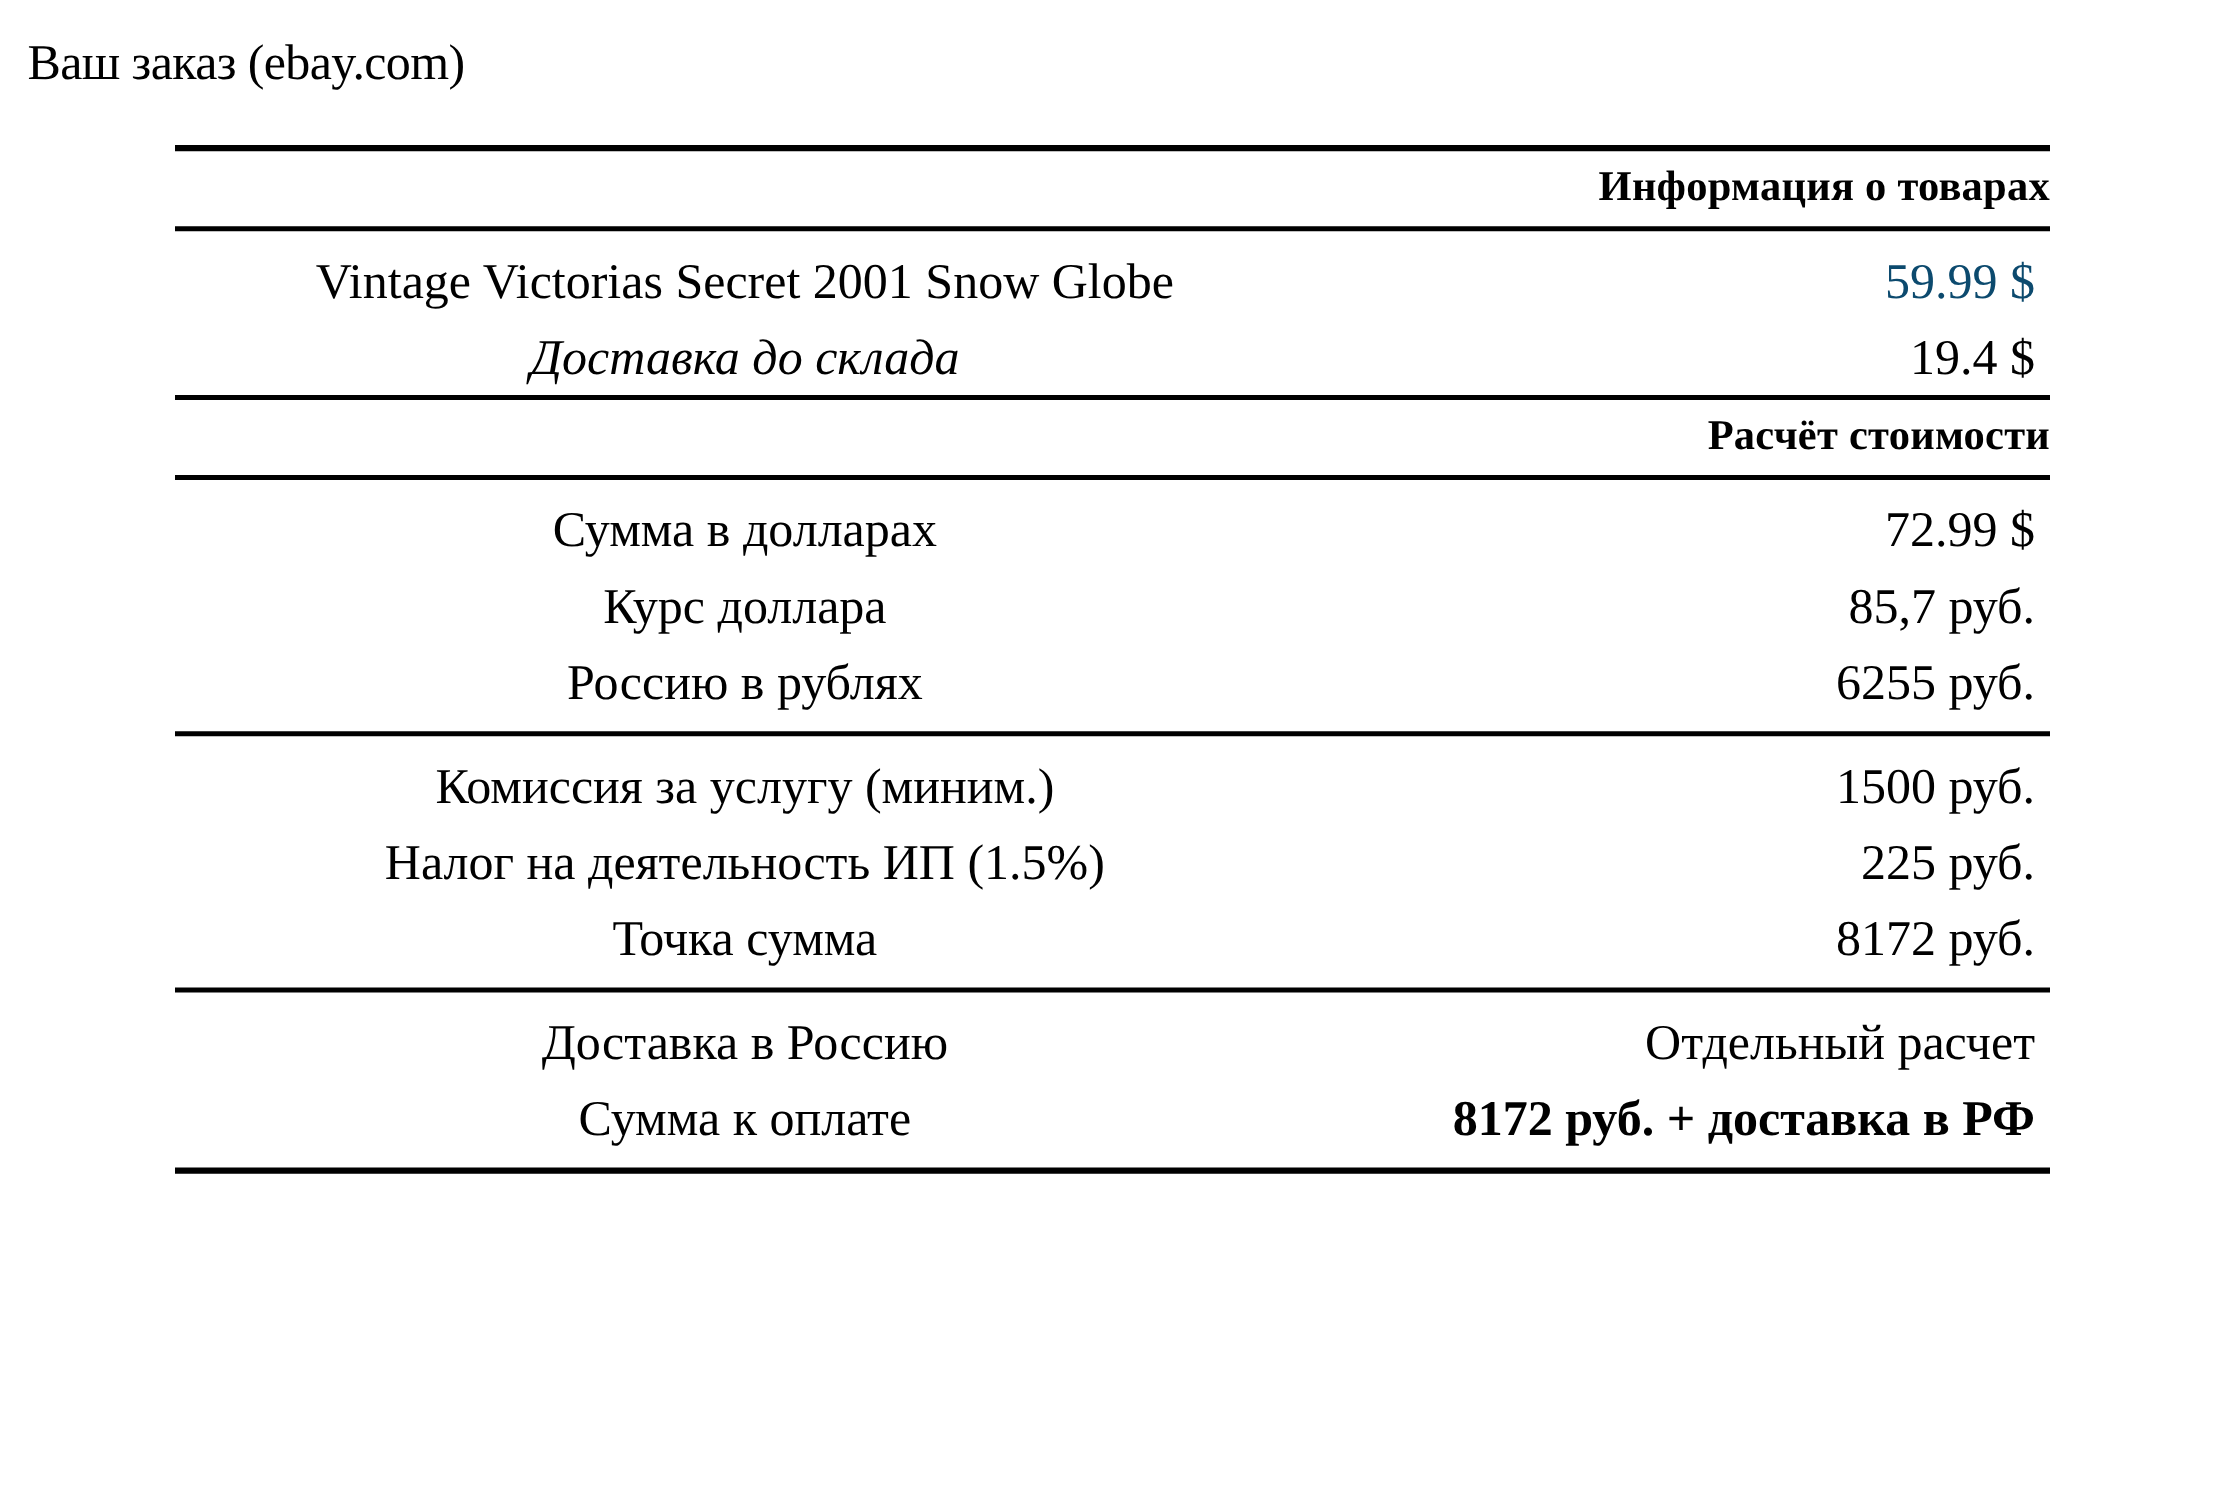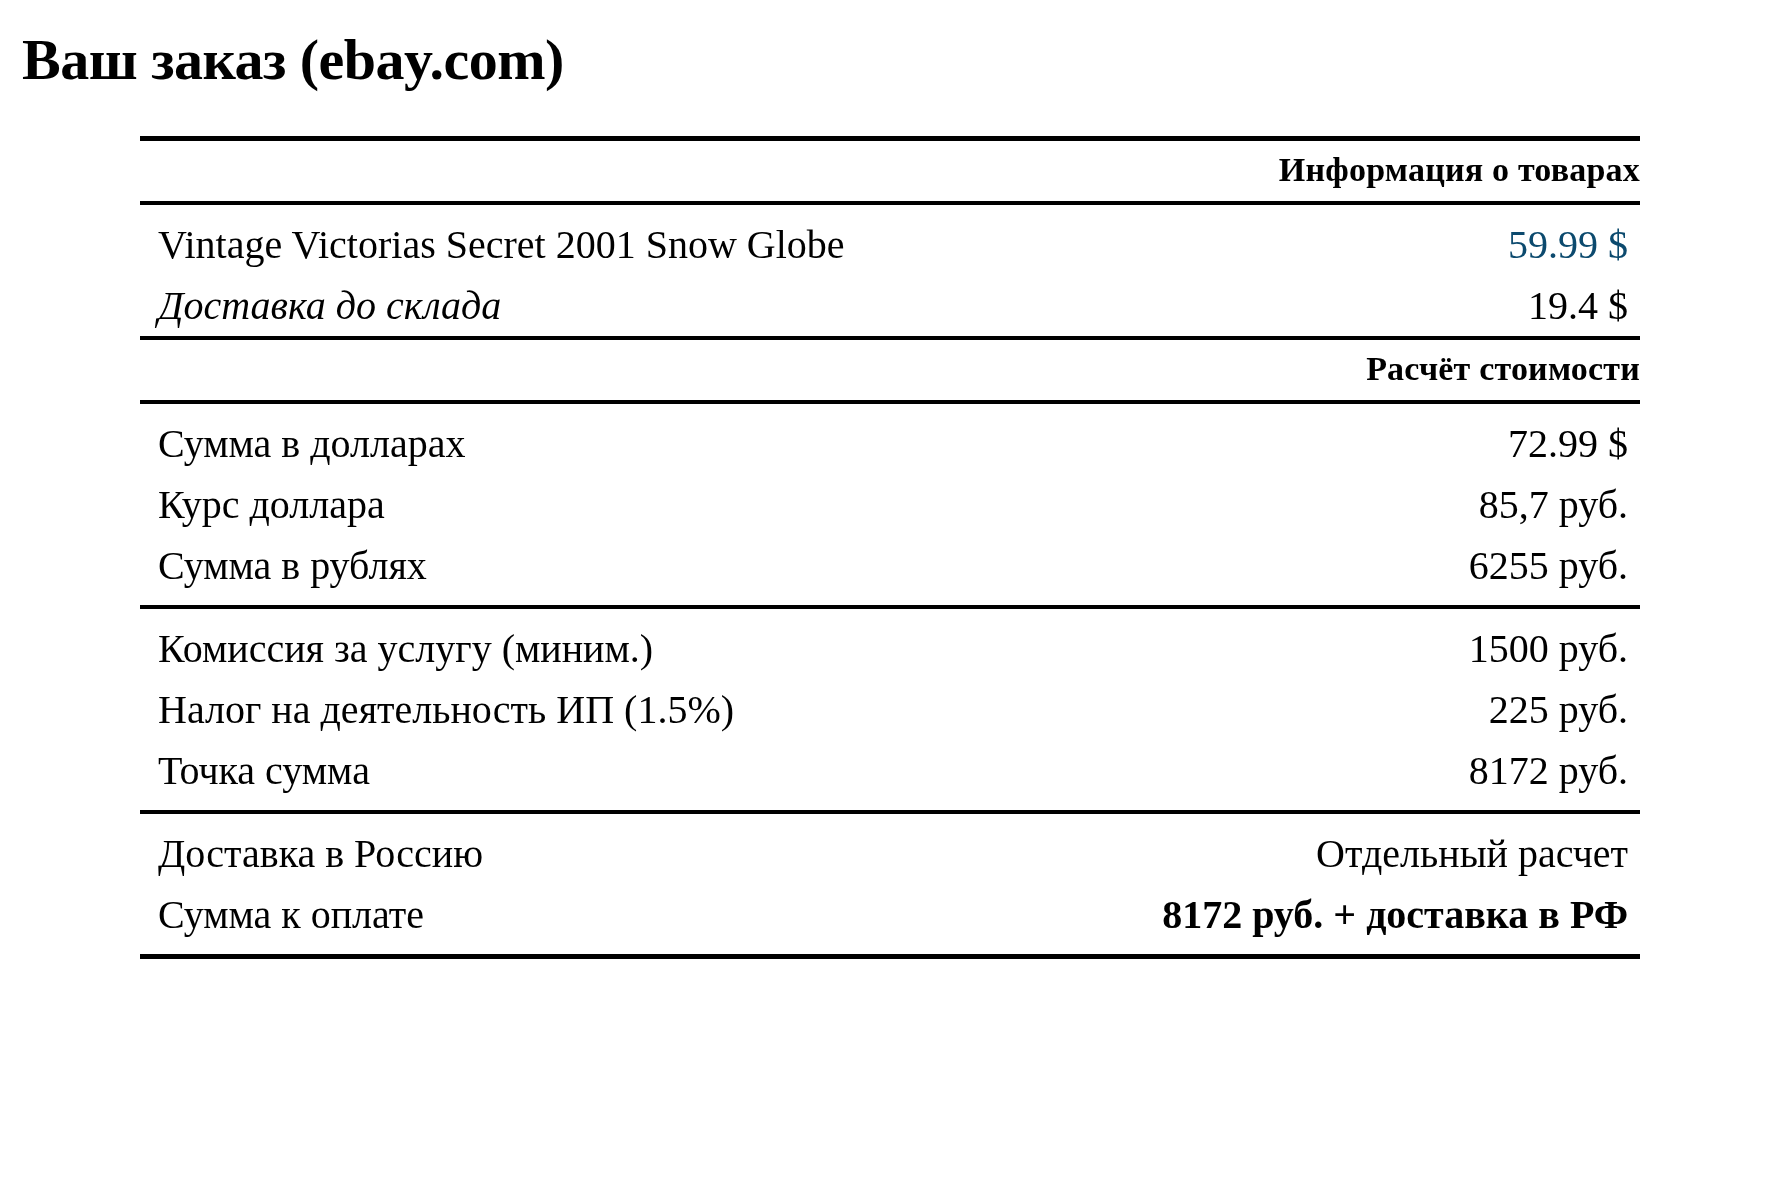--- a/index.html
+++ b/index.html
@@ -15,22 +15,22 @@
     overflow: hidden;
   }
   .page {
     position: relative;
     width: 1775px;
     height: 1192px;
     box-sizing: border-box;
   }
   .doc-title {
     font-family: "Liberation Serif", serif;
-    font-weight: bold;
-    font-size: 58px;
+    font-weight: normal;
+    font-size: 40px;
     letter-spacing: -0.5px;
     margin: 28px 0 0 22px;
     line-height: 1.1;
   }
   .table-wrap {
     margin: 44px 0 0 140px;
     width: 1500px;
   }
   table.order-table {
     width: 1500px;
@@ -53,21 +53,21 @@
   }
 
   .section-head {
     text-align: right;
     font-weight: bold;
     font-size: 34px;
     padding: 10px 0 12px 0 !important;
     letter-spacing: 0.2px;
   }
   .cell-label {
-    text-align: left;
+    text-align: center;
     padding: 7px 0 7px 18px !important;
     white-space: nowrap;
   }
   .cell-value {
     text-align: right;
     padding: 7px 12px 7px 0 !important;
     white-space: nowrap;
   }
   .italic {
     font-style: italic;
@@ -140,21 +140,21 @@
 
         <tr class="row-group-pad-top">
           <td class="cell-label">Сумма в долларах</td>
           <td class="cell-value">72.99 $</td>
         </tr>
         <tr>
           <td class="cell-label">Курс доллара</td>
           <td class="cell-value">85,7 руб.</td>
         </tr>
         <tr class="row-group-pad-bot">
-          <td class="cell-label">Сумма в рублях</td>
+          <td class="cell-label">Россию в рублях</td>
           <td class="cell-value">6255 руб.</td>
         </tr>
 
         <tr>
           <td colspan="2">
               <div class="hrule-thin"></div>
             </td>
         </tr>
 
         <tr class="row-group-pad-top">

